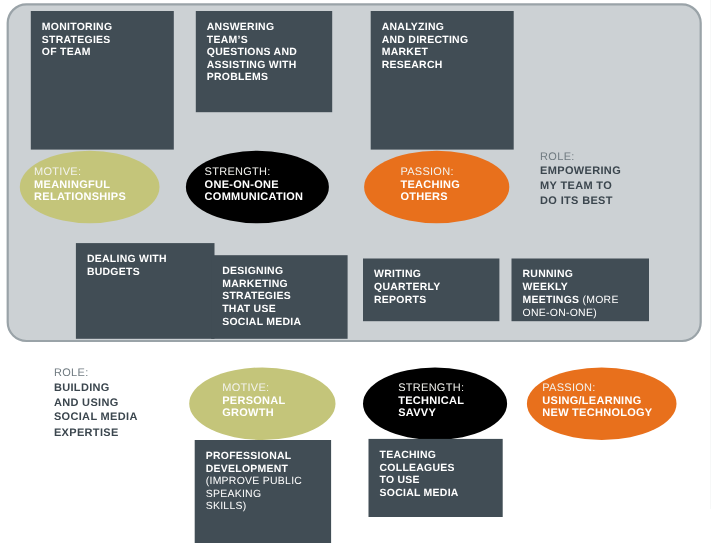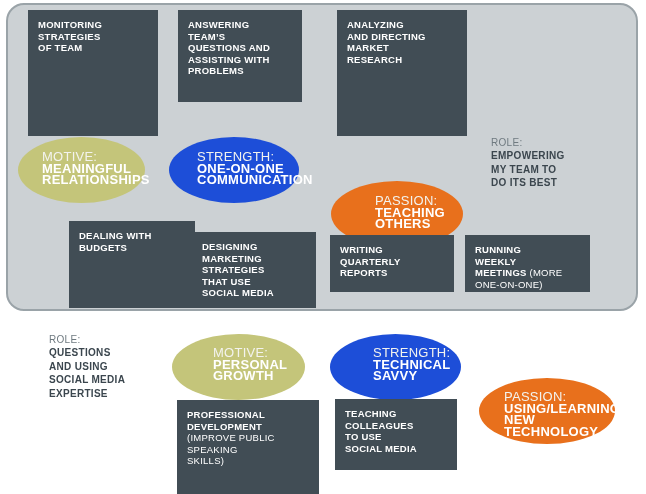--- a/index.html
+++ b/index.html
@@ -54,38 +54,38 @@
 
   
   .ell {
     position: absolute;
     border-radius: 50%;
     box-sizing: border-box;
     display: block;
   }
   .ell .txt {
     position: absolute;
-    left: 11px;
+    left: 0;
     width: 100%;
     box-sizing: border-box;
     color: #ffffff;
-    font-size: 13px;
+    font-size: 10px;
     line-height: 11.6px;
     letter-spacing: 0.25px;
   }
   .ell .kicker {
     font-weight: normal;
     color: #f3f3ee;
   }
   .ell .main {
     font-weight: bold;
   }
   .ell-olive { background: #c4c57a; }
-  .ell-blue  { background: #1d4ed8; }
-  .ell-orange{ background: #e8701c; margin-top: 44px; }
+  .ell-blue  { background: #000000; }
+  .ell-orange{ background: #e8701c; }
 
   
   .role {
     position: absolute;
     font-size: 10px;
     line-height: 13.4px;
     letter-spacing: 0.3px;
   }
   .role .kicker {
     color: #6f7a80;
@@ -176,21 +176,21 @@
 
   <div class="task" style="left:465px; top:235px; width:125px; height:57px;">
     <div>RUNNING</div>
     <div>WEEKLY</div>
     <div><span>MEETINGS</span><span class="light"> (MORE</span></div>
     <div class="light">ONE-ON-ONE)</div>
   </div>
 
   <div class="role" style="left:49px; top:333px;">
     <div class="kicker">ROLE:</div>
-    <div class="main">QUESTIONS</div>
+    <div class="main">BUILDING</div>
     <div class="main">AND USING</div>
     <div class="main">SOCIAL MEDIA</div>
     <div class="main">EXPERTISE</div>
   </div>
 
   <div class="ell ell-olive" style="left:172px; top:334px; width:133px; height:66px;">
     <div class="txt" style="top:13px; padding-left:30px;">
       <div class="kicker">MOTIVE:</div>
       <div class="main">PERSONAL</div>
       <div class="main">GROWTH</div>
@@ -206,21 +206,21 @@
   </div>
 
   <div class="ell ell-orange" style="left:479px; top:334px; width:136px; height:66px;">
     <div class="txt" style="top:13px; padding-left:14px;">
       <div class="kicker">PASSION:</div>
       <div class="main">USING/LEARNING</div>
       <div class="main">NEW TECHNOLOGY</div>
     </div>
   </div>
 
-  <div class="task" style="left:177px; top:400px; width:142px; height:94px;">
+  <div class="task" style="left:177px; top:400px; width:124px; height:94px;">
     <div>PROFESSIONAL</div>
     <div>DEVELOPMENT</div>
     <div class="light">(IMPROVE PUBLIC</div>
     <div class="light">SPEAKING</div>
     <div class="light">SKILLS)</div>
   </div>
 
   <div class="task" style="left:335px; top:399px; width:122px; height:71px;">
     <div>TEACHING</div>
     <div>COLLEAGUES</div>

